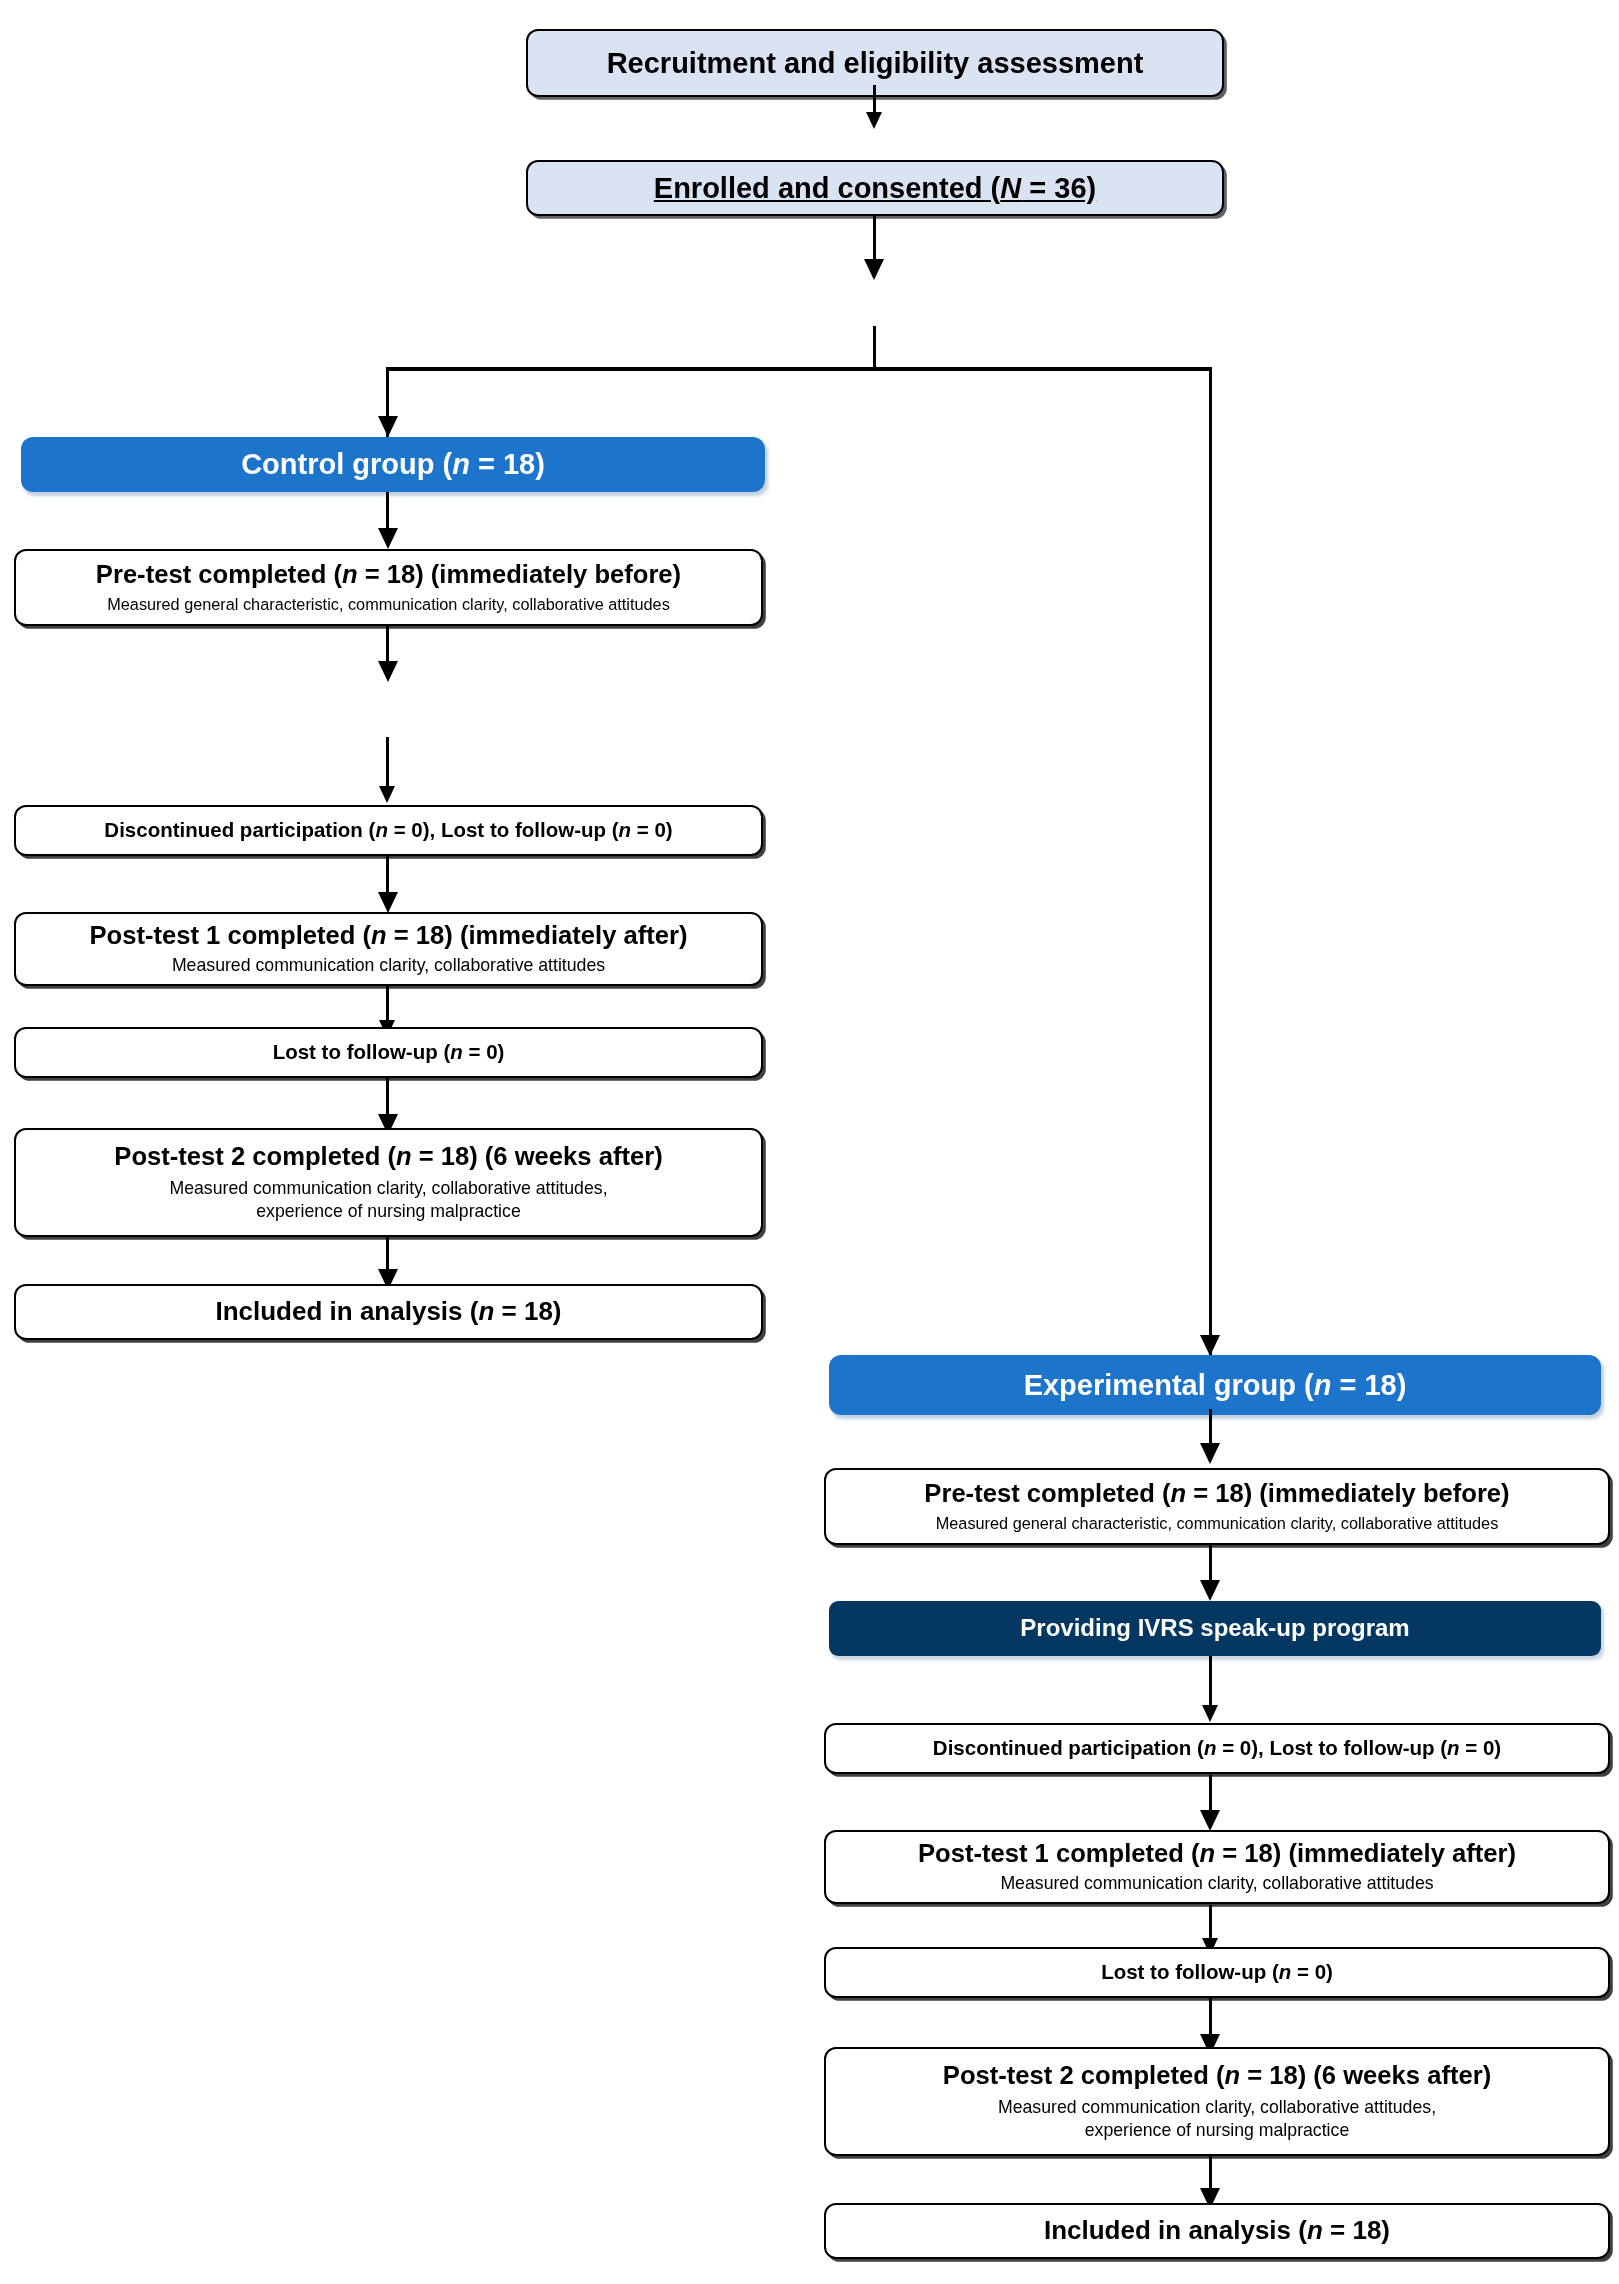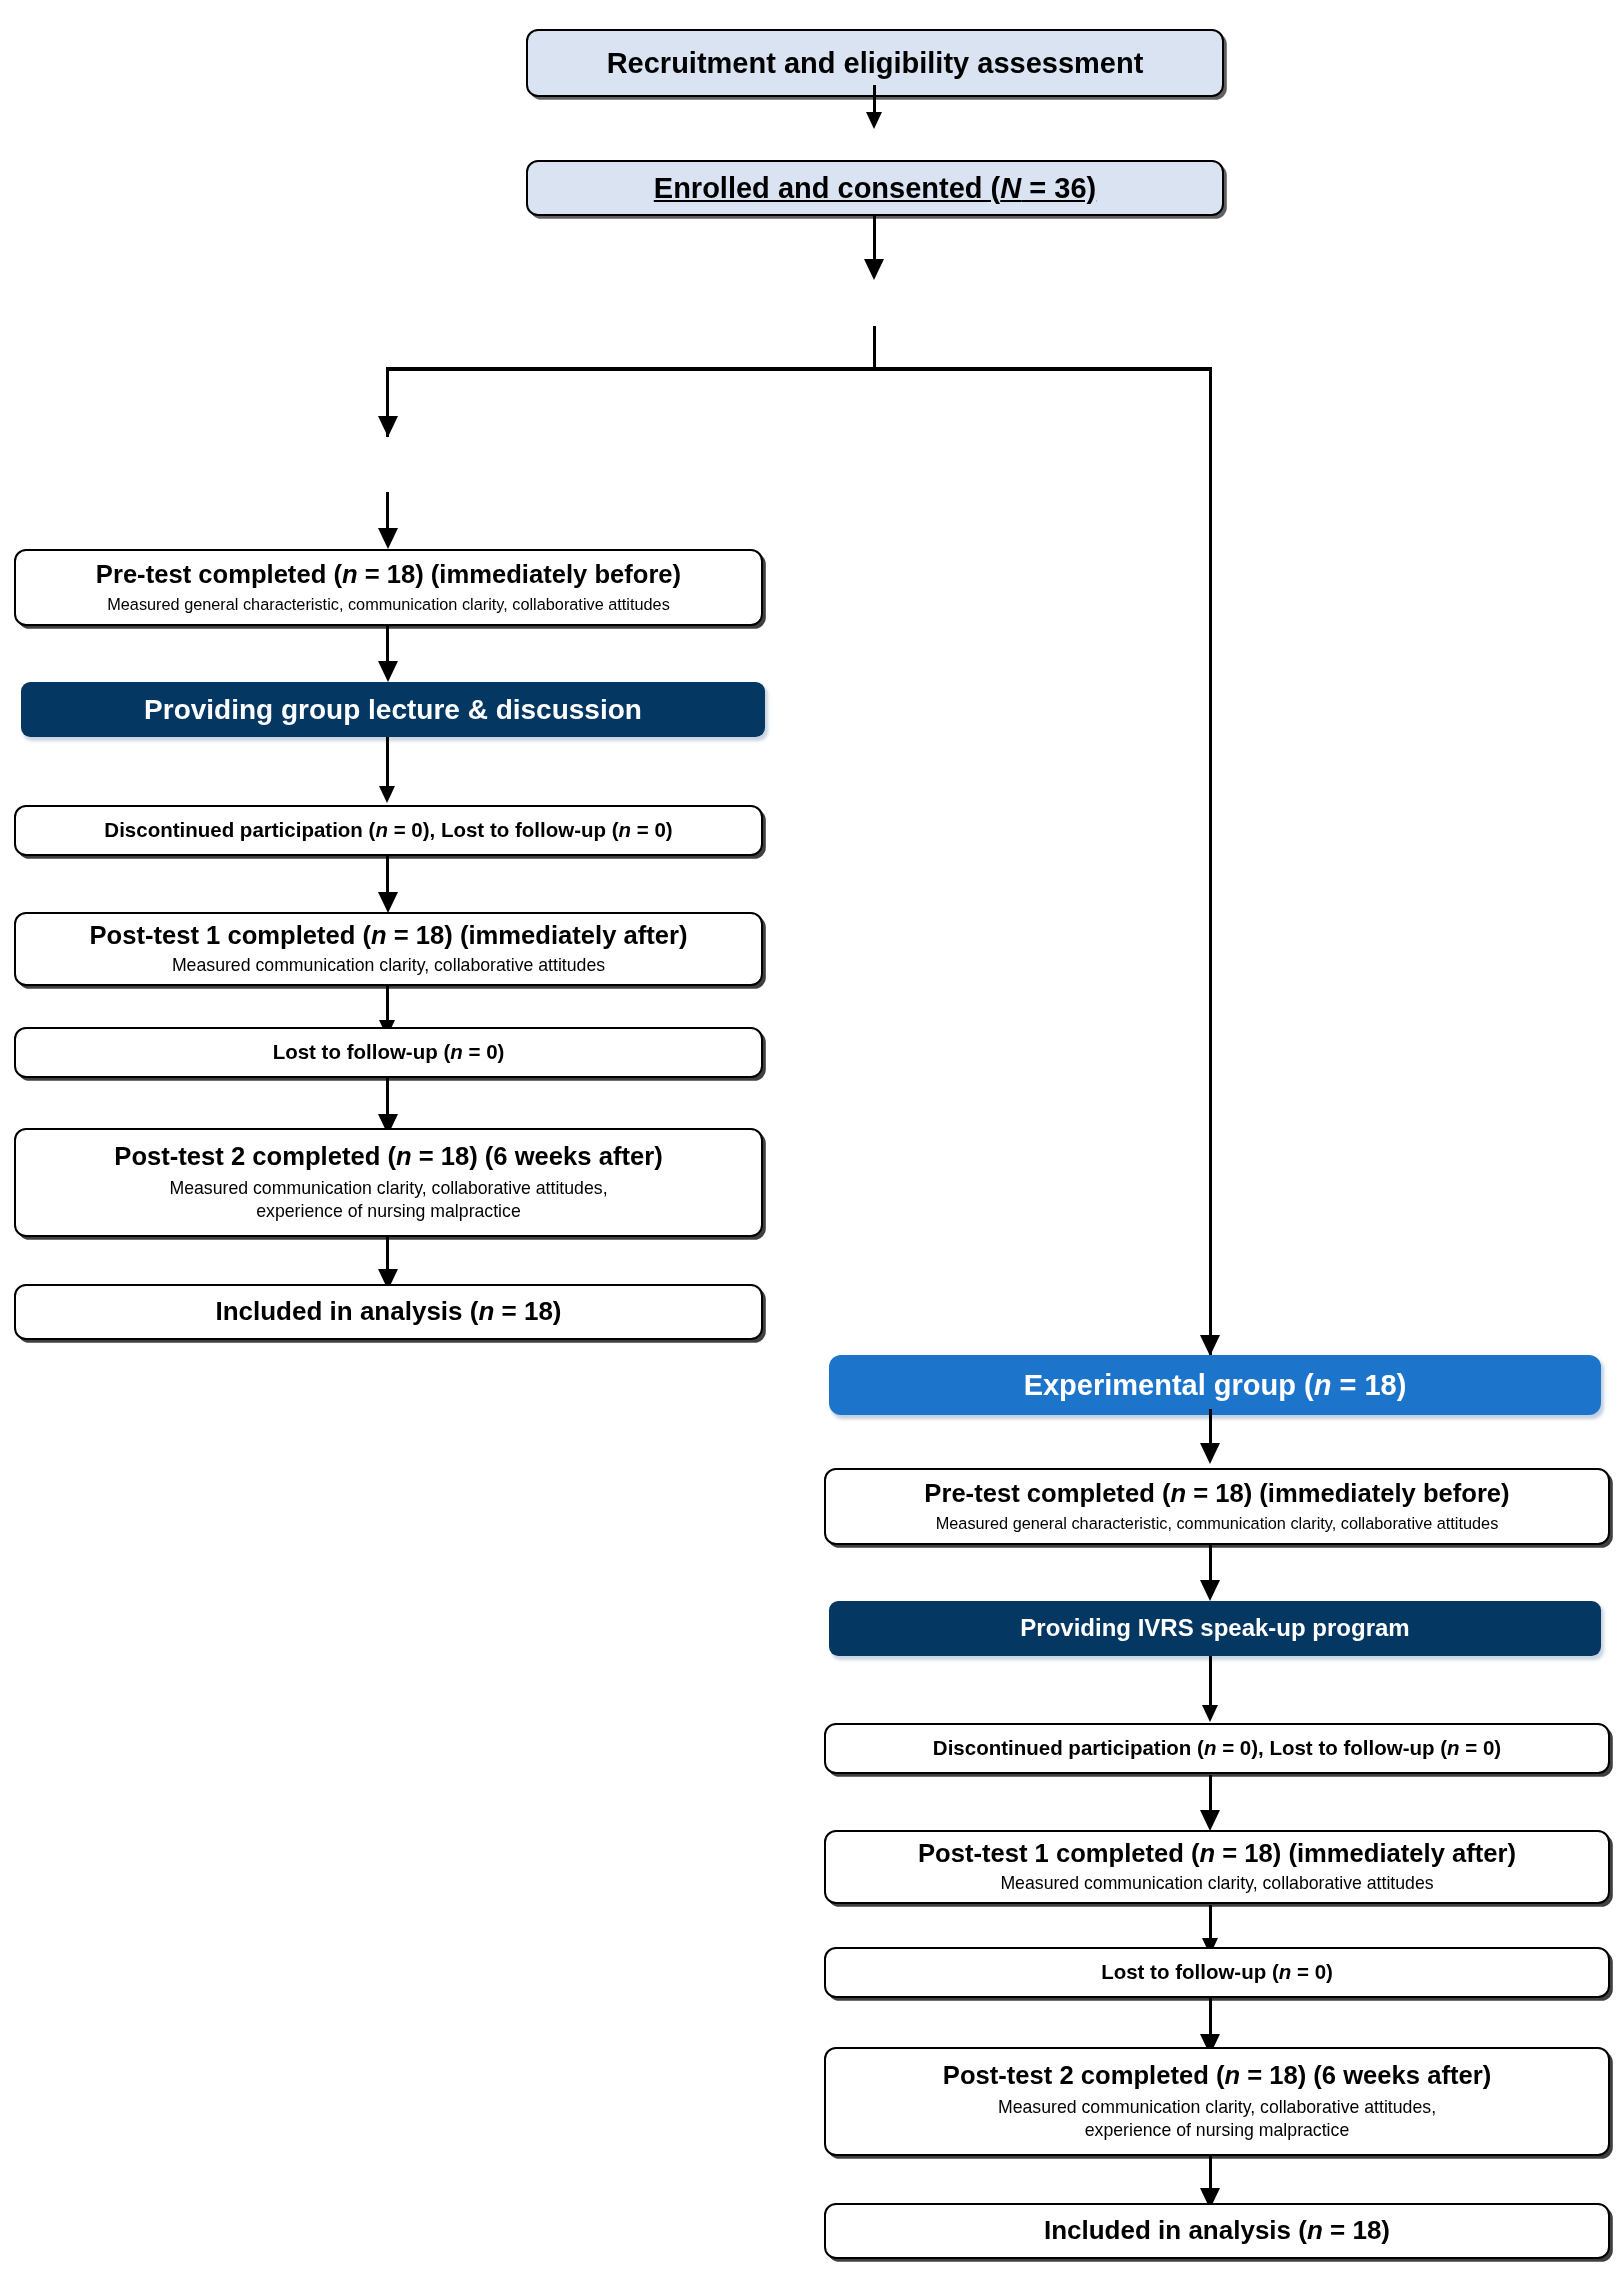--- a/index.html
+++ b/index.html
@@ -110,35 +110,35 @@
   <div class="arrowhead" style="left:864px; top:259px;"></div>
 
 
   <div class="vline" style="left:873px; top:326px; height:45px;"></div>
   <div class="hline" style="left:386px; top:367px; width:826px;"></div>
   <div class="vline" style="left:386px; top:367px; height:70px;"></div>
   <div class="arrowhead" style="left:378px; top:416px;"></div>
   <div class="vline" style="left:1209px; top:367px; height:989px;"></div>
   <div class="arrowhead" style="left:1200px; top:1335px;"></div>
 
+  <div class="node v-blue" style="left:21px; top:437px; width:744px; height:55px;">
+    <div class="title" style="font-size:29px;">Control group (<em class="ital">n</em> = 18)</div>
+  </div>
 
   <div class="vline" style="left:386px; top:492px; height:49px;"></div>
   <div class="arrowhead" style="left:378px; top:528px;"></div>
 
   <div class="node v-white" style="left:14px; top:549px; width:749px; height:77px;">
     <div class="title" style="font-size:25.6px;">Pre-test completed (<em class="ital">n</em> = 18) (immediately before)</div>
     <div class="sub" style="font-size:16.3px; margin-top:4.7px;">Measured general characteristic, communication clarity, collaborative attitudes</div>
   </div>
 
   <div class="vline" style="left:386px; top:626px; height:49px;"></div>
   <div class="arrowhead" style="left:378px; top:661px;"></div>
 
-  <div class="node v-navy" style="left:21px; top:682px; width:744px; height:55px;">
-    <div class="title" style="font-size:28px;">Providing group lecture &amp; discussion</div>
-  </div>
 
   <div class="vline" style="left:386px; top:737px; height:60px;"></div>
   <div class="arrowhead sm" style="left:379px; top:786px;"></div>
 
   <div class="node v-white" style="left:14px; top:805px; width:749px; height:51px;">
     <div class="title" style="font-size:20.5px;">Discontinued participation (<em class="ital">n</em> = 0), Lost to follow-up (<em class="ital">n</em> = 0)</div>
   </div>
 
   <div class="vline" style="left:386px; top:856px; height:49px;"></div>
   <div class="arrowhead" style="left:378px; top:892px;"></div>

